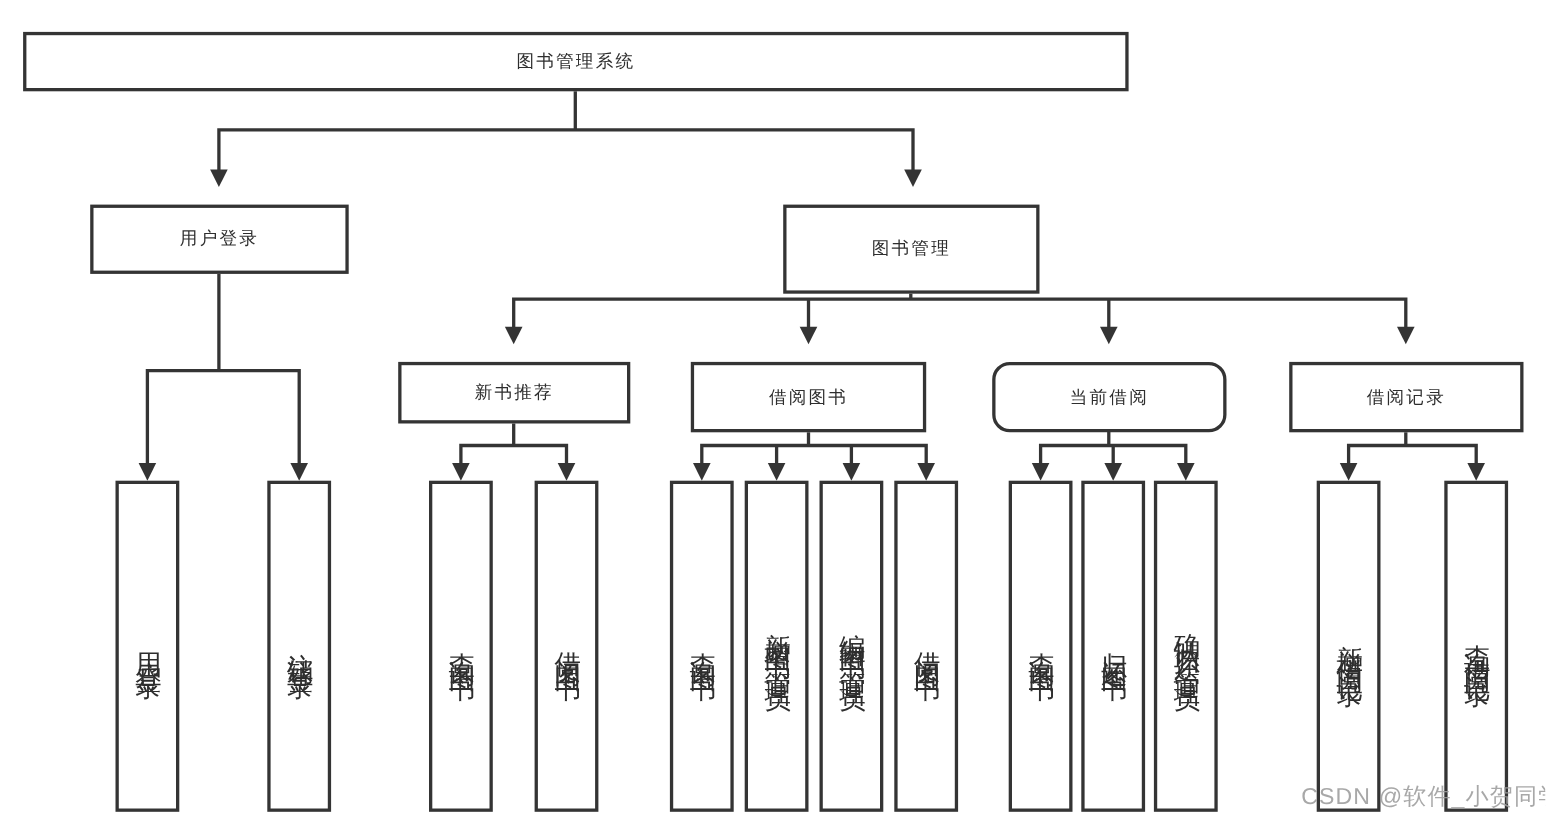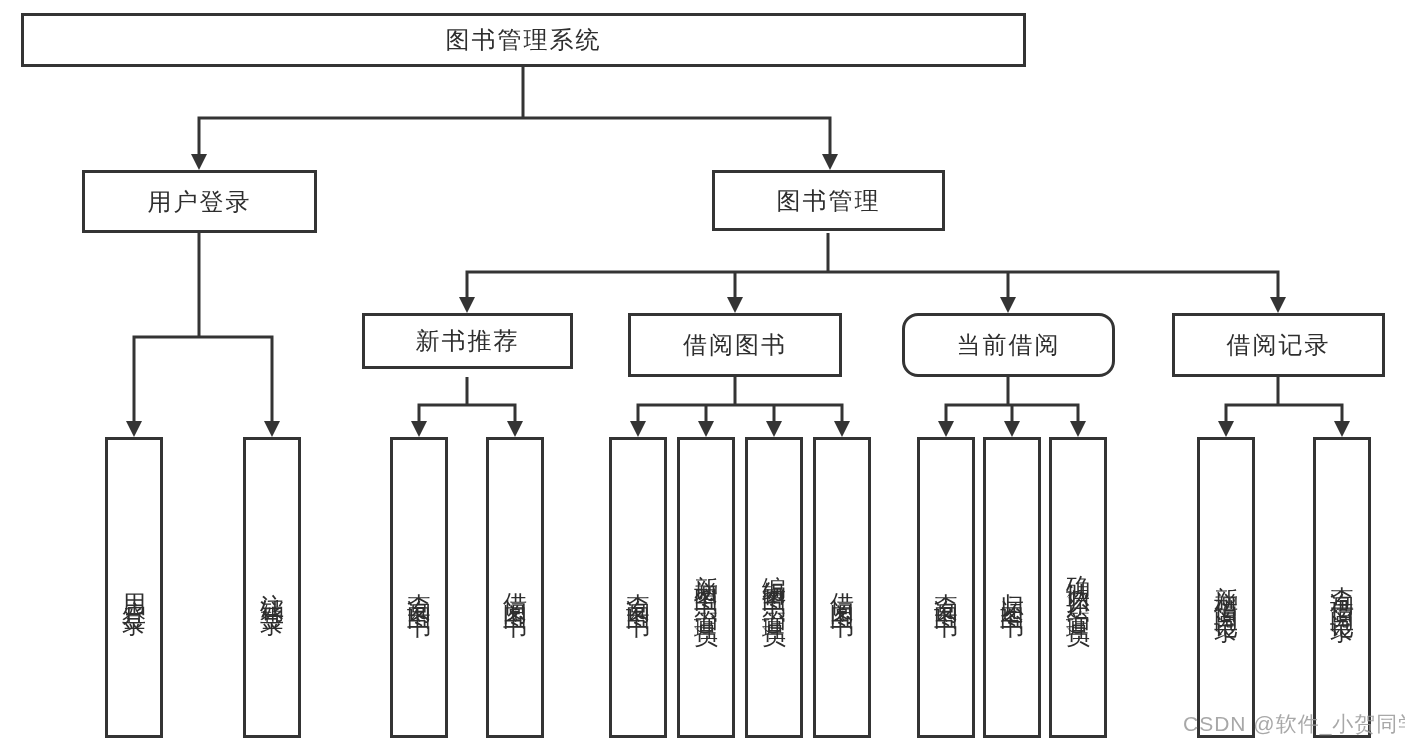--- a/index.html
+++ b/index.html
@@ -6,21 +6,21 @@
   #canvas{
     position:relative;width:1405px;height:747px;background:#ffffff;overflow:hidden;
     font-family:"Liberation Sans","DejaVu Sans",sans-serif;
   }
   .box{
     position:absolute;box-sizing:border-box;border:3px solid #343434;background:#ffffff;
     color:#2e2e2e;
   }
   .h-label{
     display:flex;align-items:center;justify-content:center;
-    font-size:24px;letter-spacing:2px;white-space:nowrap;
+    font-size:16px;letter-spacing:2px;white-space:nowrap;margin-top:16px;
   }
   .v-label{
     writing-mode:vertical-rl;text-orientation:mixed;text-align:center;
     font-size:24px;letter-spacing:7px;line-height:52px;
   }
   #connectors{position:absolute;left:0;top:0;z-index:0;}
   #connectors path{stroke:#343434;stroke-width:3;fill:none;}
   #connectors polygon{fill:#343434;}
   .box{z-index:1;}
   #watermark{
@@ -65,21 +65,21 @@
     <polygon points="1070,421 1086,421 1078,437"></polygon>
 
     <path d="M1278 377 L1278 405 M1224.5 405 L1343.5 405 M1226 405 L1226 423 M1342 405 L1342 423"></path>
     <polygon points="1218,421 1234,421 1226,437"></polygon>
     <polygon points="1334,421 1350,421 1342,437"></polygon>
   </svg>
 
   <div class="box h-label" style="left:21px;top:13px;width:1005px;height:54px;">图书管理系统</div>
 
   <div class="box h-label" style="left:82px;top:170px;width:235px;height:63px;">用户登录</div>
-  <div class="box h-label" style="left:712px;top:170px;width:233px;height:61px;">图书管理</div>
+  <div class="box h-label" style="left:712px;top:170px;width:233px;height:81px;">图书管理</div>
 
   <div class="box h-label" style="left:362px;top:313px;width:211px;height:56px;">新书推荐</div>
   <div class="box h-label" style="left:628px;top:313px;width:214px;height:64px;">借阅图书</div>
   <div class="box h-label" style="left:902px;top:313px;width:213px;height:64px;border-radius:16px;">当前借阅</div>
   <div class="box h-label" style="left:1172px;top:313px;width:213px;height:64px;">借阅记录</div>
 
   <div class="box v-label" style="left:105px;top:437px;width:58px;height:301px;">用户登录</div>
   <div class="box v-label" style="left:243px;top:437px;width:58px;height:301px;">注销登录</div>
 
   <div class="box v-label" style="left:390px;top:437px;width:58px;height:301px;">查询图书</div>

